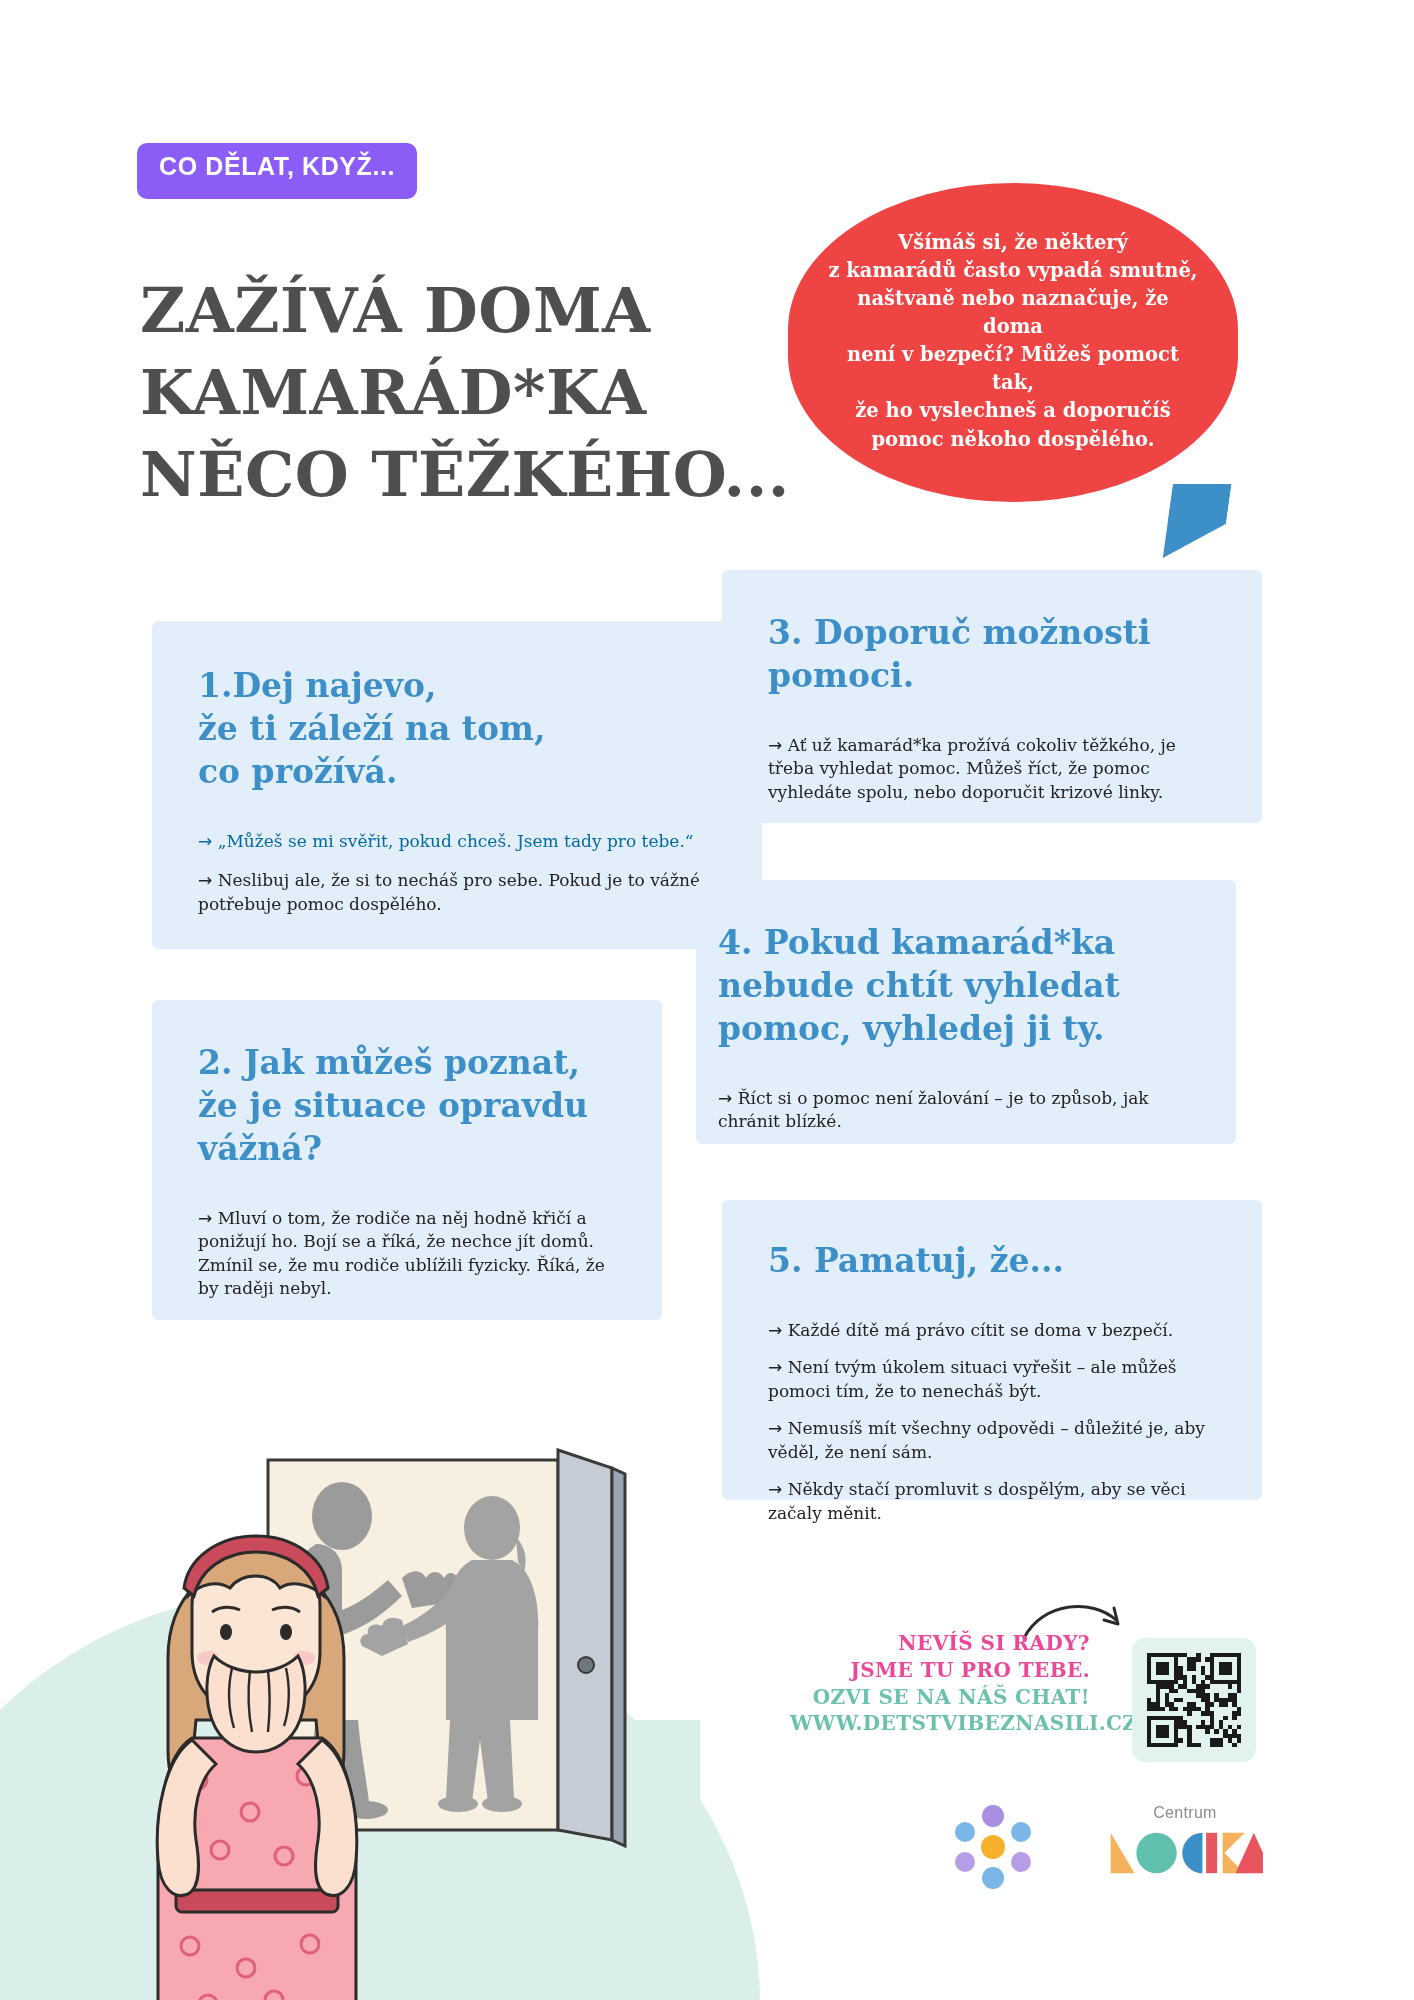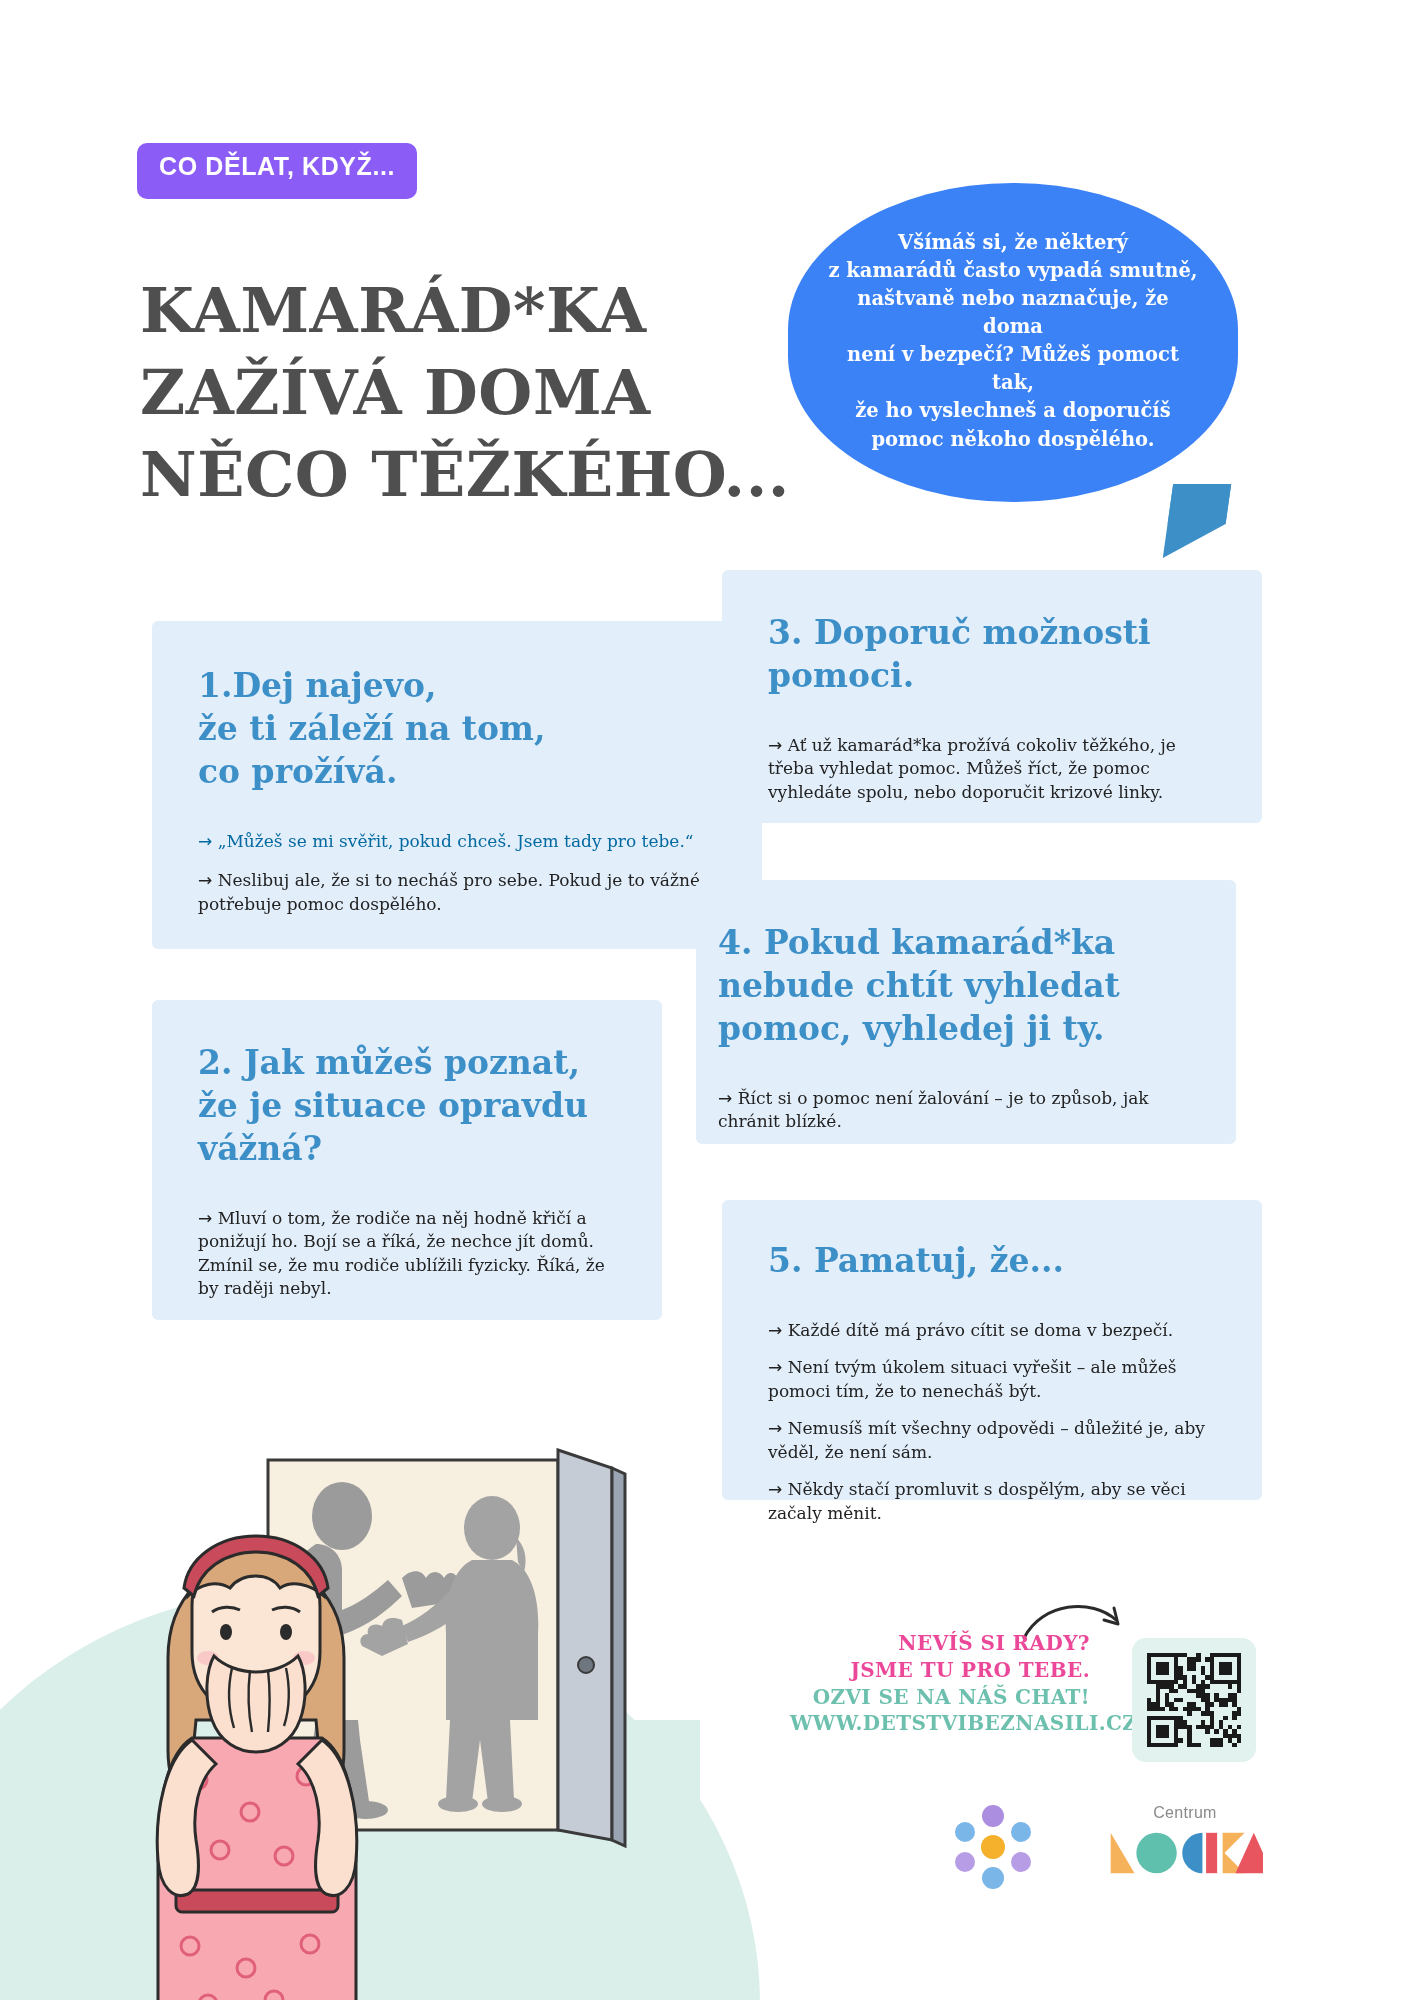--- a/index.html
+++ b/index.html
@@ -69,21 +69,21 @@
   
   .bubble-wrap {
     position: absolute;
     left: 788px;
     top: 183px;
     width: 450px;
     z-index: 5;
   }
   .bubble {
     position: relative;
-    background: #3b82f6;
+    background: #ef4444;
     border-radius: 50% / 46%;
     padding: 46px 36px 48px 36px;
     color: #ffffff;
     text-align: center;
     font-family: "DejaVu Serif", serif;
     font-weight: bold;
     font-size: 19.5px;
     line-height: 1.44;
   }
   .bubble-tail {
@@ -234,22 +234,22 @@
 </head>
 <body>
 
 <div class="poster">
 
   <div class="mint-blob"></div>
 
   <div class="badge">CO DĚLAT, KDYŽ...</div>
 
   <h1 class="headline">
+    <span class="hl-line">ZAŽÍVÁ DOMA</span>
     <span class="hl-line">KAMARÁD*KA</span>
-    <span class="hl-line">ZAŽÍVÁ DOMA</span>
     <span class="hl-line">NĚCO TĚŽKÉHO...</span>
   </h1>
 
   <div class="bubble-wrap">
     <div class="bubble">
       <span>Všímáš si, že některý</span><br>
       <span>z kamarádů často vypadá smutně,</span><br>
       <span>naštvaně nebo naznačuje, že doma</span><br>
       <span>není v bezpečí? Můžeš pomoct tak,</span><br>
       <span>že ho vyslechneš a doporučíš</span><br>

